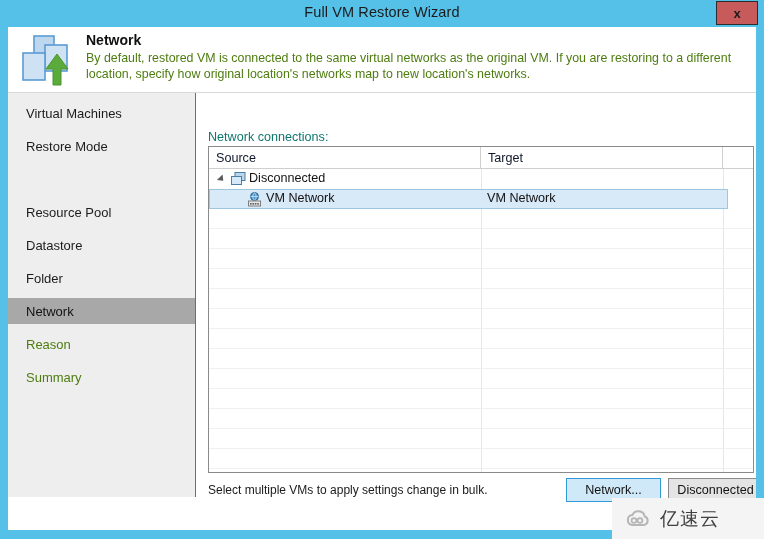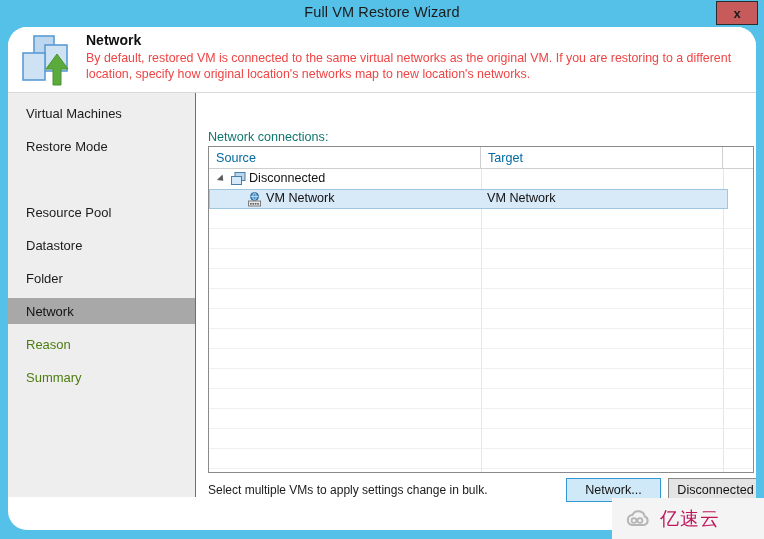--- a/index.html
+++ b/index.html
@@ -60,21 +60,20 @@
 
   
   #client {
     position: absolute;
     left: 8px; top: 27px;
     width: 748px;
     height: 503px;
     background: #ffffff;
     box-sizing: border-box;
     overflow: hidden;
-    border-radius: 19px;
   }
 
   
   #banner {
     position: absolute;
     left: 0; top: 0;
     width: 748px;
     height: 66px;
     background: #ffffff;
     border-bottom: 1px solid #d9d9d9;
@@ -90,21 +89,21 @@
     left: 78px; top: 5px;
     font-size: 14px;
     font-weight: bold;
     color: #101010;
   }
   #banner-desc {
     position: absolute;
     left: 78px; top: 23px;
     width: 660px;
     font-size: 12.4px;
-    color: #ef4444;
+    color: #4d7c0f;
     line-height: 16px;
   }
 
   
   #sidebar {
     position: absolute;
     left: 0; top: 66px;
     width: 188px;
     height: 404px;
     background: #efeeee;
@@ -169,21 +168,21 @@
   }
   .col-head {
     position: absolute;
     top: 0;
     height: 21px;
     display: flex;
     align-items: center;
     padding-left: 7px;
     box-sizing: border-box;
     font-size: 12.6px;
-    color: #0369a1;
+    color: #0f172a;
     border-right: 1px solid #cfcfcf;
     cursor: pointer;
   }
   #col-source { left: 0; width: 272px; }
   #col-target { left: 272px; width: 242px; }
   #col-spare  { left: 514px; width: 30px; border-right: none; }
 
   #grid-body {
     position: absolute;
     left: 0; top: 22px;
@@ -330,21 +329,21 @@
     height: 41px;
     background: #f4f4f4;
     display: flex;
     align-items: center;
     padding-left: 12px;
     box-sizing: border-box;
     gap: 6px;
   }
   #watermark-text {
     font-size: 19px;
-    color: #be185d;
+    color: #404040;
     font-family: "DejaVu Sans", sans-serif;
     letter-spacing: 1px;
   }
 </style>
 </head>
 <body>
 
 <div id="window">
 
   <div id="titlebar">

